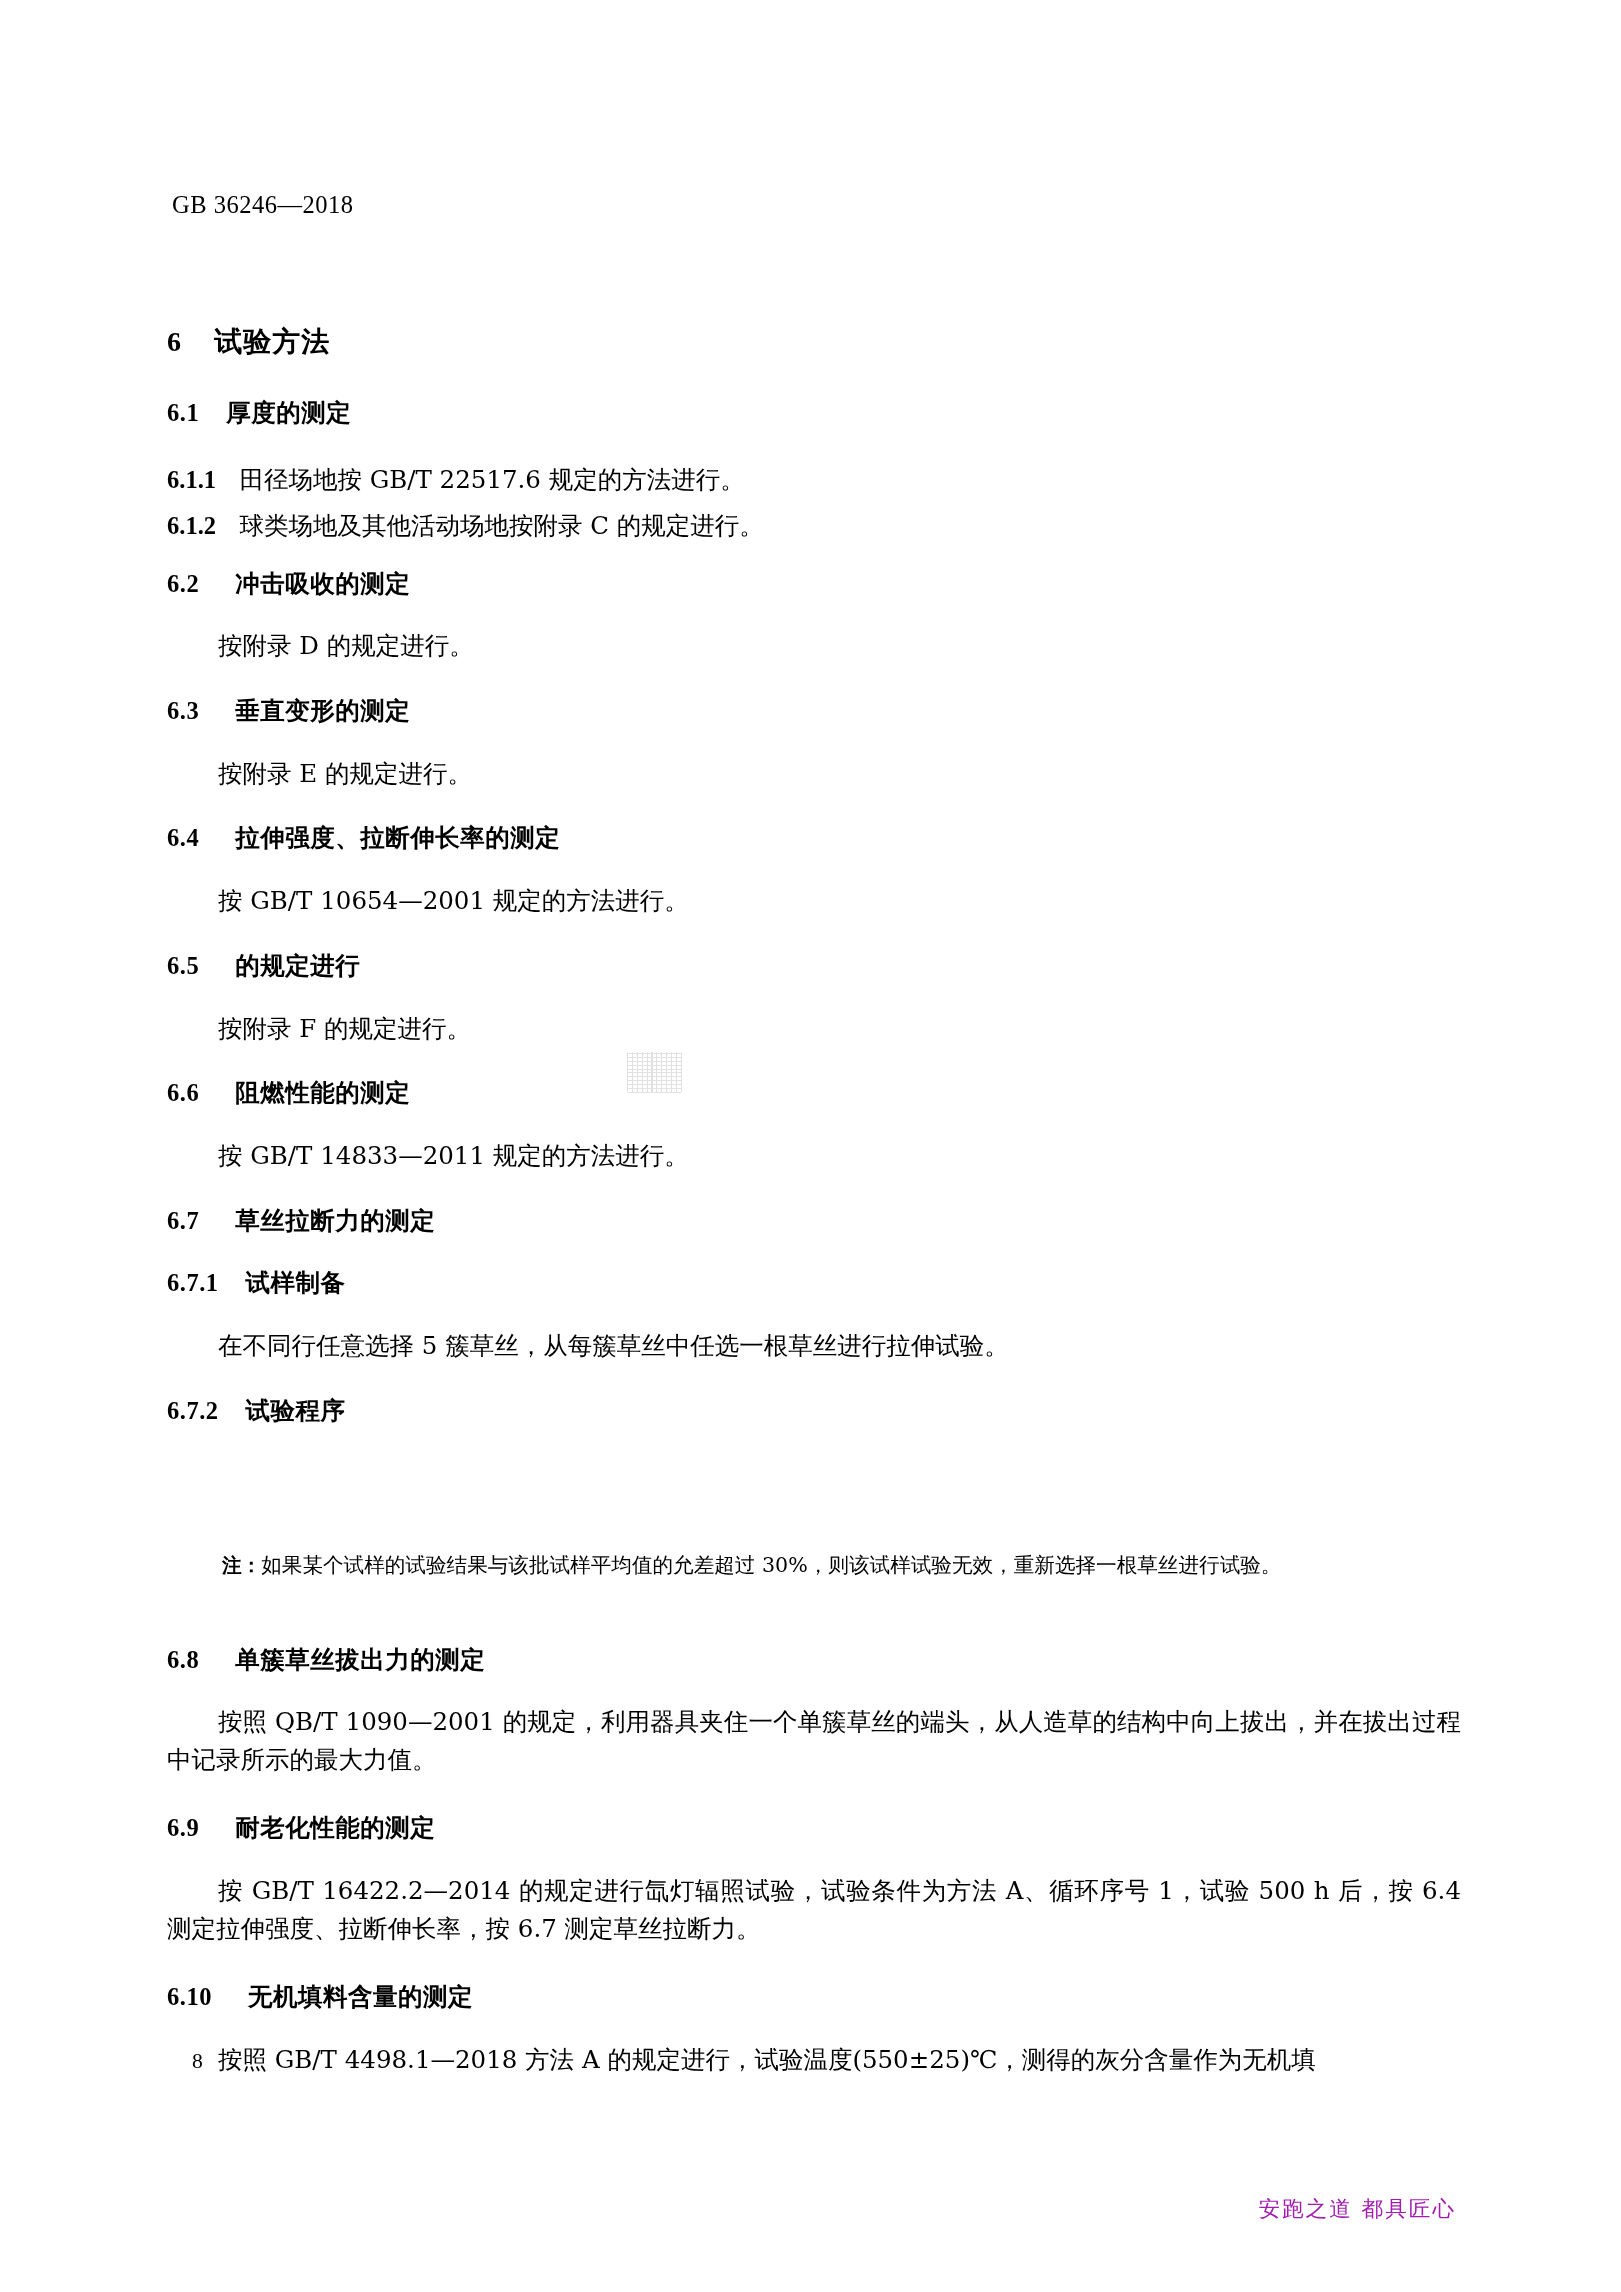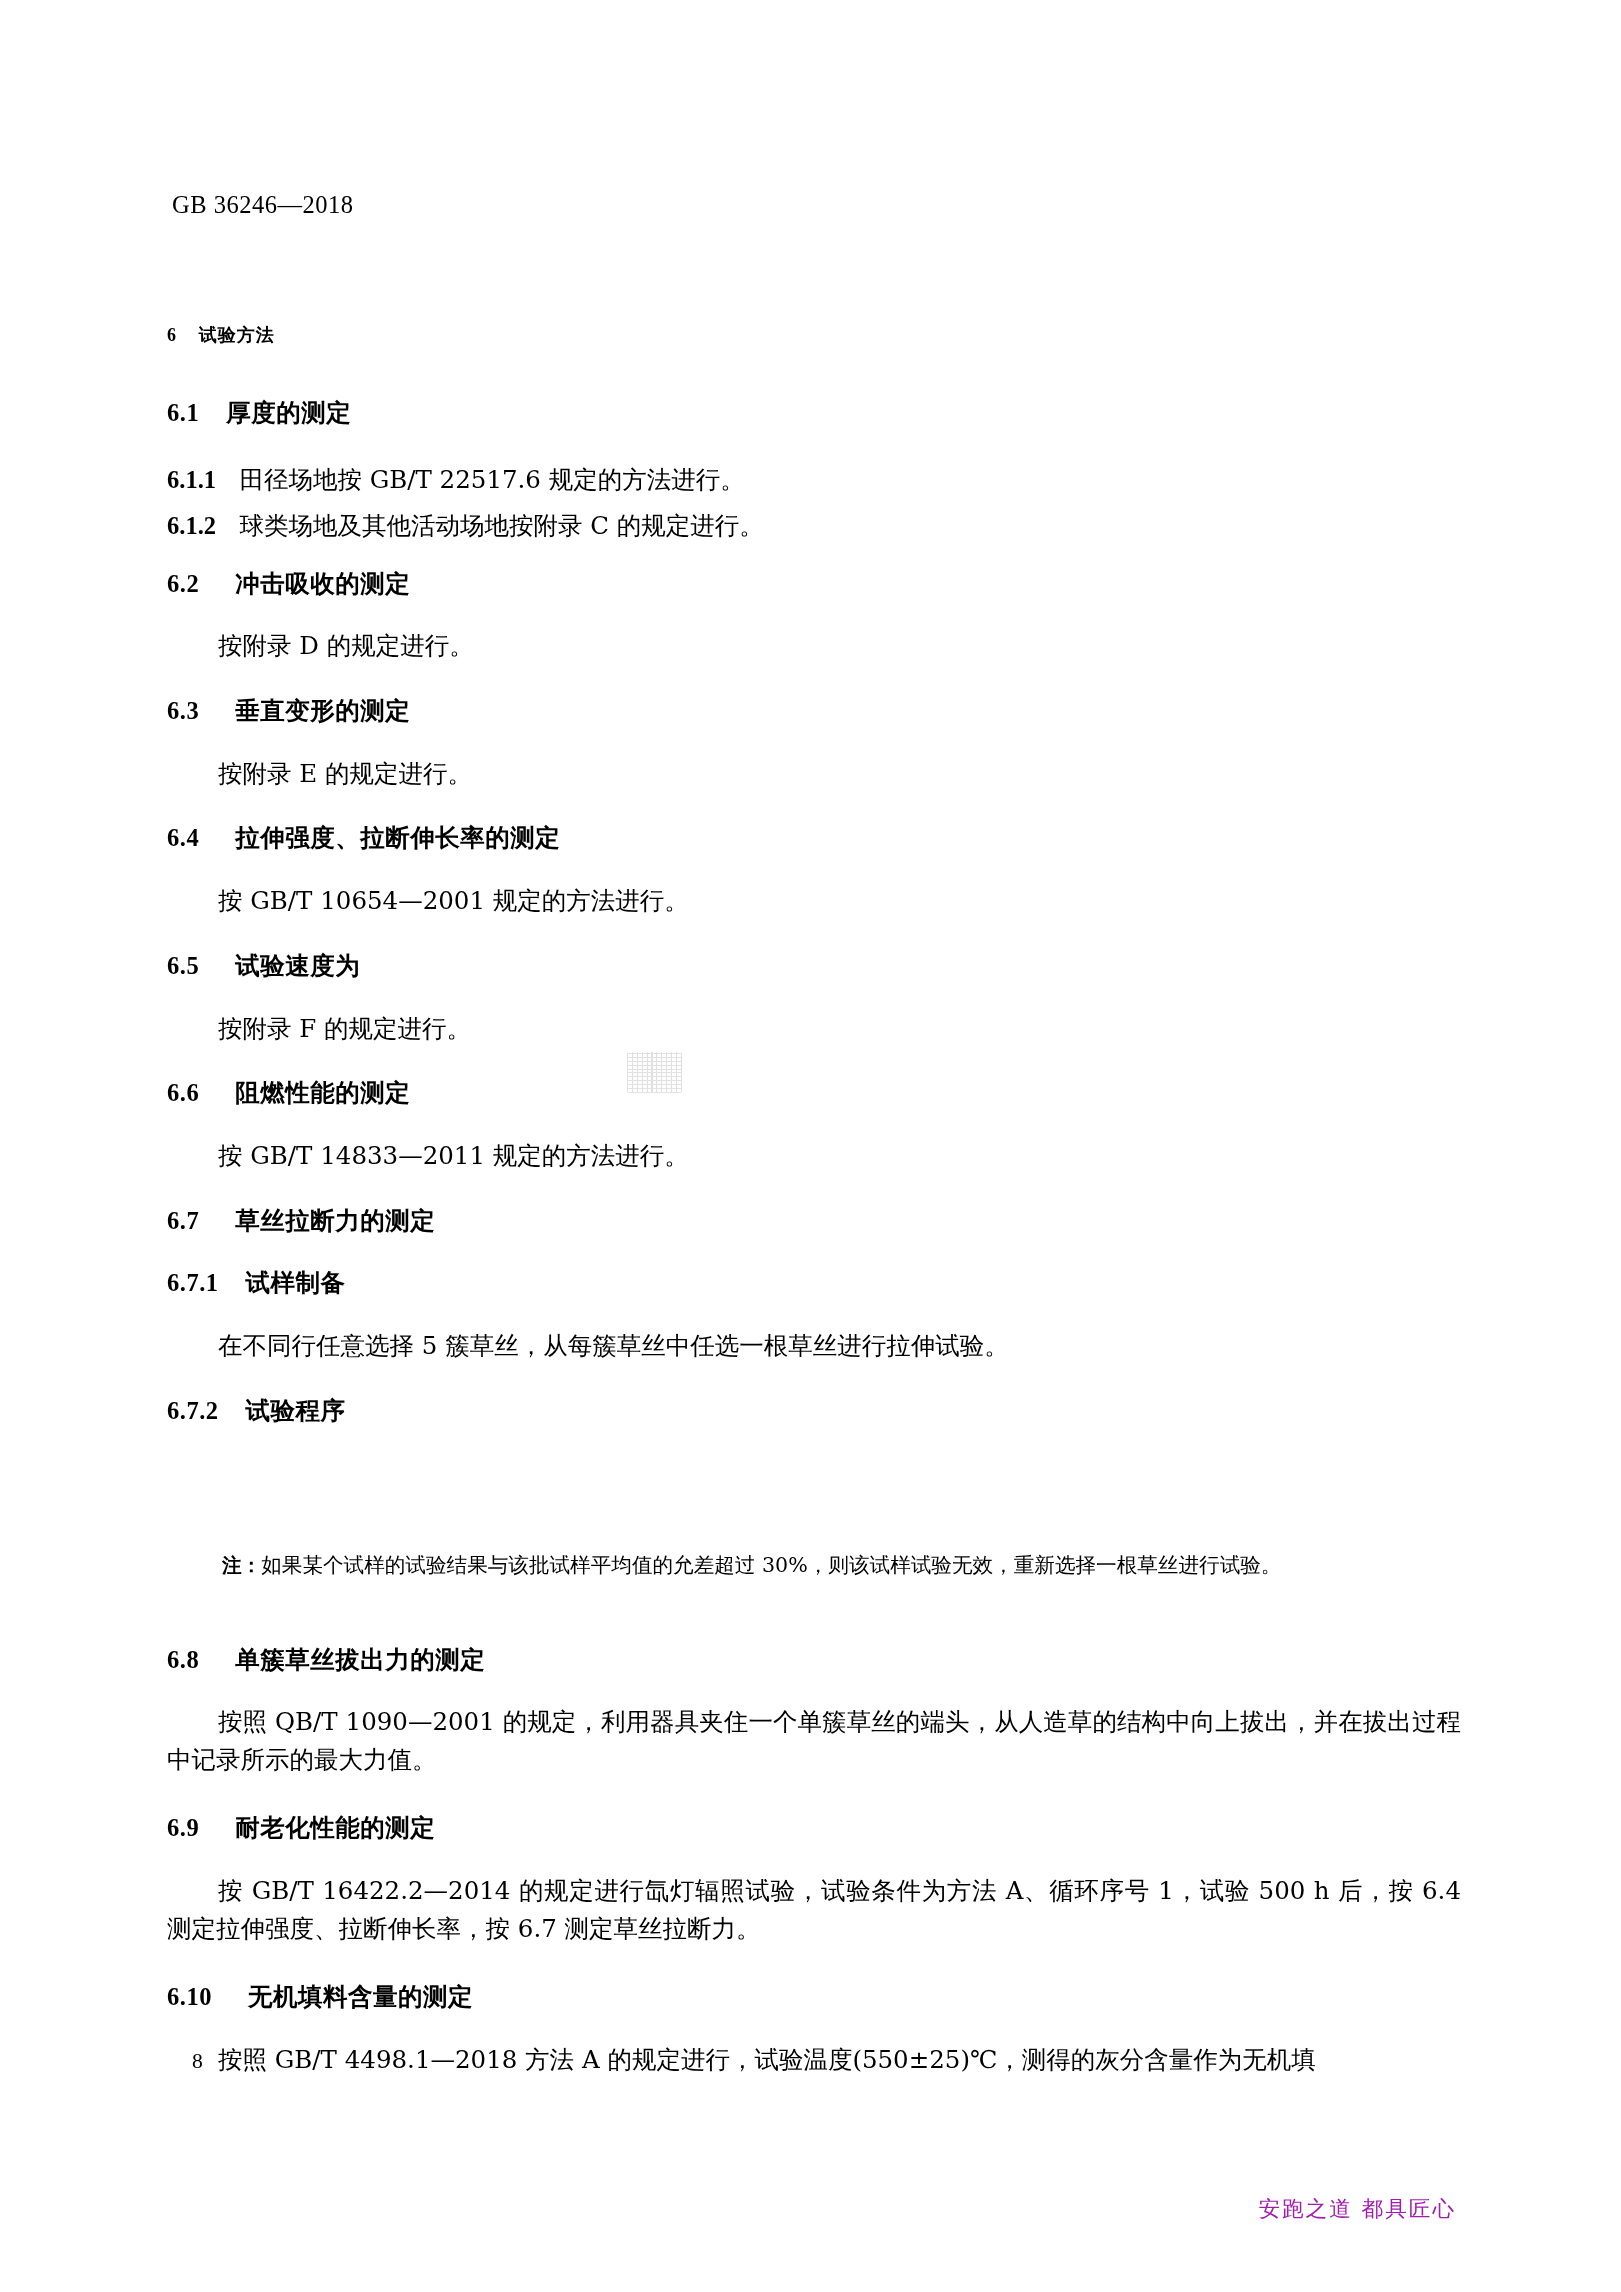--- a/index.html
+++ b/index.html
@@ -21,21 +21,21 @@
   .header-std {
     position: absolute;
     left: 172px;
     top: 191px;
     font-size: 24.5px;
     letter-spacing: 0.5px;
     font-family: "Liberation Serif", serif;
   }
   .sec-h1 {
     margin: 0;
-    font-size: 18px;
+    font-size: 28px;
     font-weight: bold;
     font-family: "DejaVu Sans", "Liberation Sans", sans-serif;
     letter-spacing: 1px;
   }
   .sec-h2 {
     margin: 0;
     font-size: 24.5px;
     font-weight: bold;
     font-family: "DejaVu Sans", "Liberation Sans", sans-serif;
     letter-spacing: 0.5px;
@@ -150,21 +150,21 @@
     <h2 class="sec-h2">
       <span class="num">6.4</span>&nbsp;&nbsp;&nbsp;&nbsp;<span>拉伸强度、拉断伸长率的测定</span>
     </h2>
   </div>
   <div class="blk" style="top:882px;left:167px;">
     <p class="para indent">按 GB/T 10654—2001 规定的方法进行。</p>
   </div>
 
   <div class="blk" style="top:949px;left:167px;">
     <h2 class="sec-h2">
-      <span class="num">6.5</span>&nbsp;&nbsp;&nbsp;&nbsp;<span>试验速度为</span>
+      <span class="num">6.5</span>&nbsp;&nbsp;&nbsp;&nbsp;<span>的规定进行</span>
     </h2>
   </div>
   <div class="blk" style="top:1010px;left:167px;">
     <p class="para indent">按附录 F 的规定进行。</p>
   </div>
 
   <div class="blk" style="top:1076px;left:167px;">
     <h2 class="sec-h2">
       <span class="num">6.6</span>&nbsp;&nbsp;&nbsp;&nbsp;<span>阻燃性能的测定</span>
     </h2>

